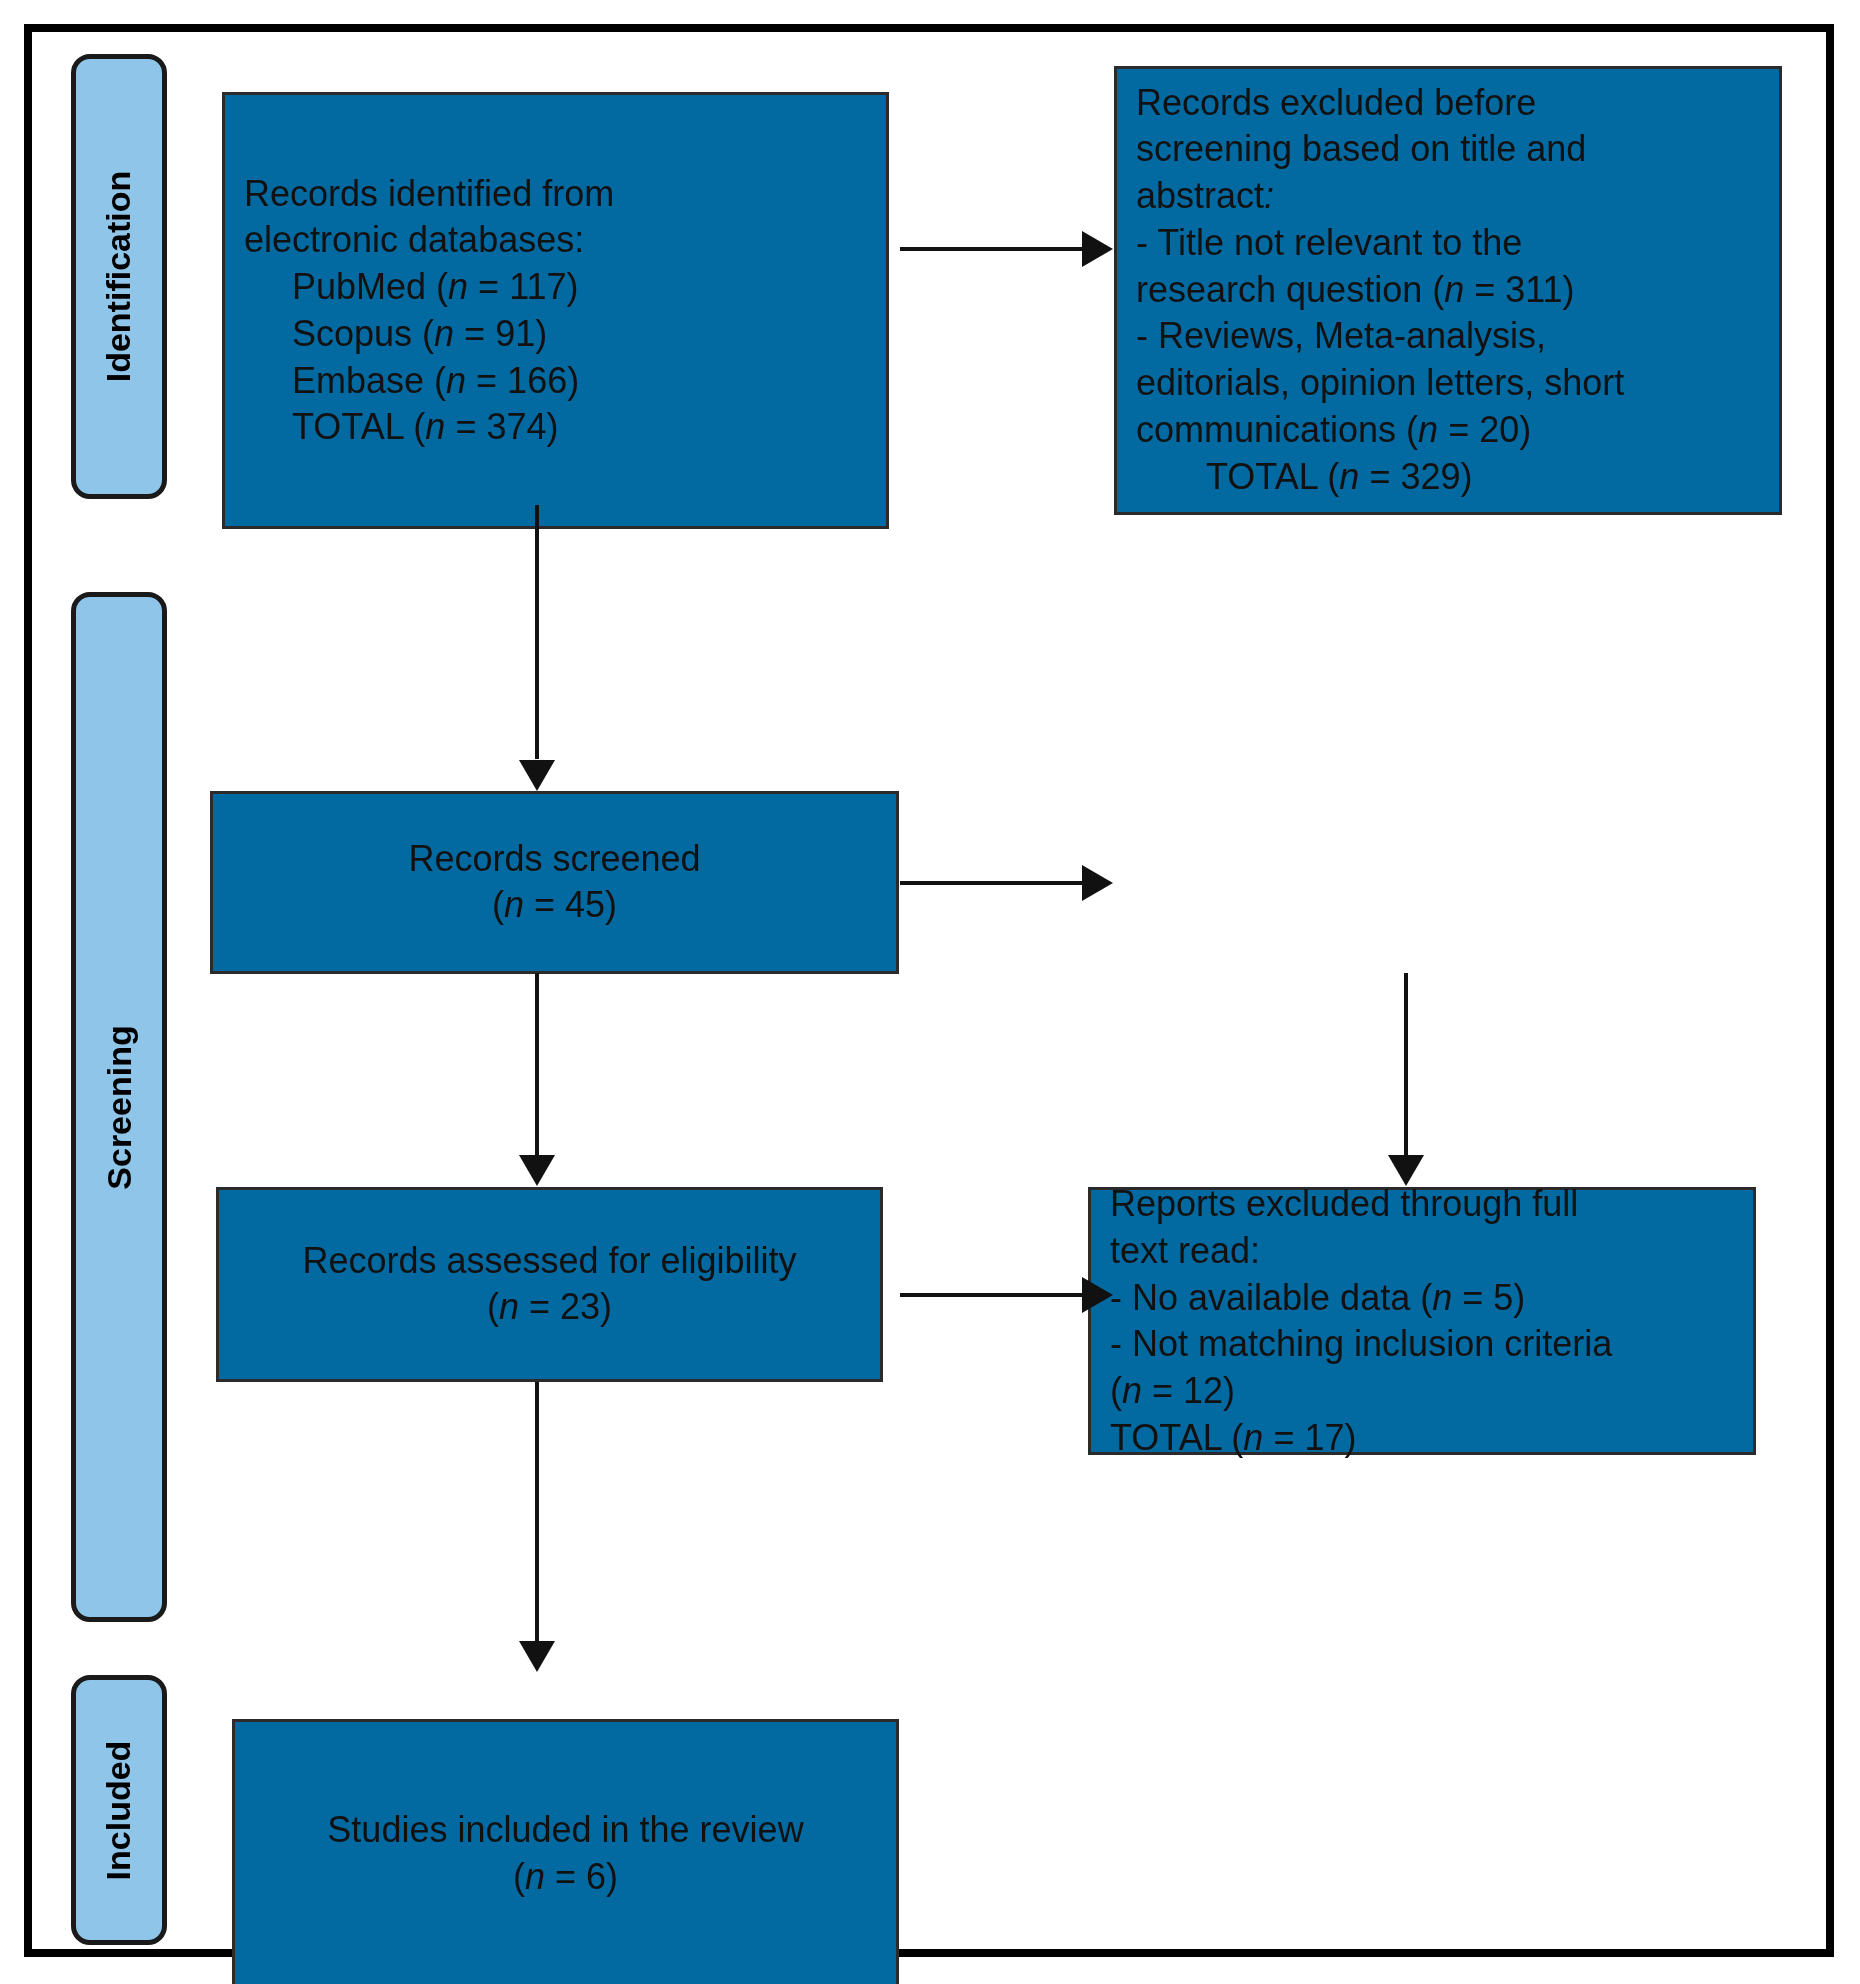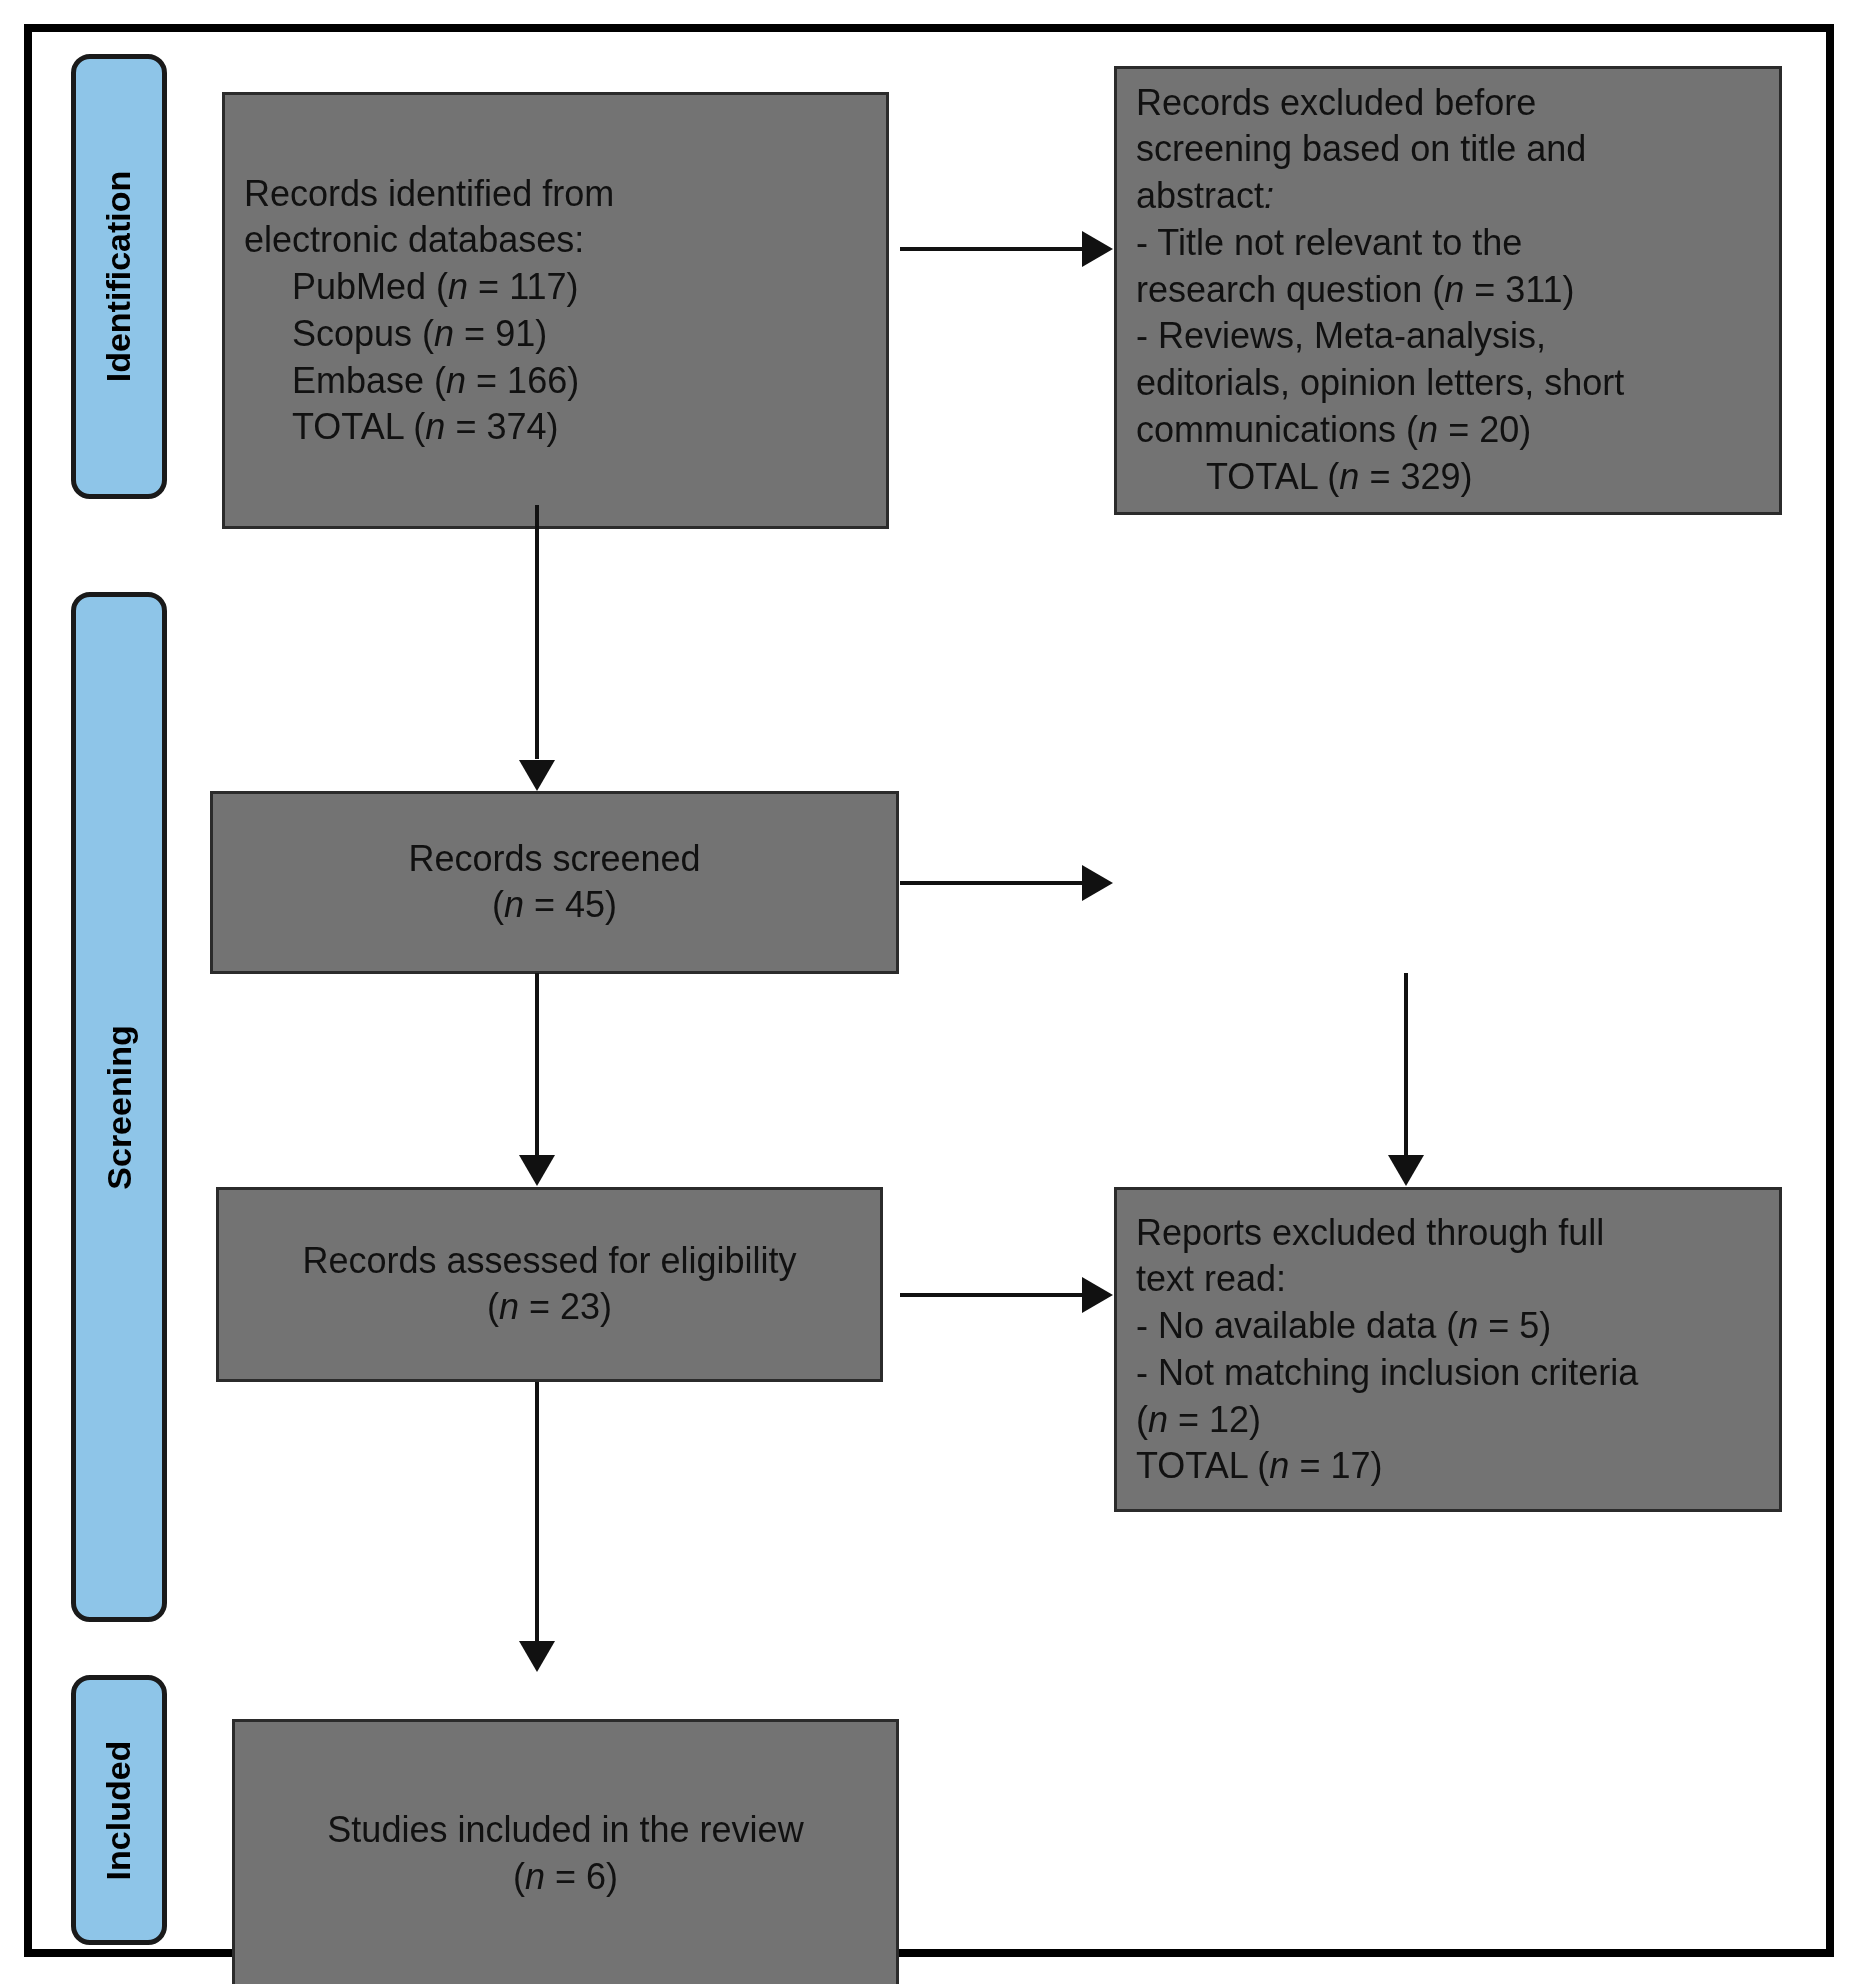--- a/index.html
+++ b/index.html
@@ -42,21 +42,21 @@
     transform: rotate(-90deg);
     white-space: nowrap;
     font-weight: bold;
     font-size: 34px;
     color: #000000;
     letter-spacing: 0px;
   }
   
   .box {
     position: absolute;
-    background: #737373;
+    background: #0369a1;
     border: 3.7px solid #2b2b2b;
     box-sizing: border-box;
     color: #111111;
   }
   .box-inner {
     position: absolute;
     left: 0; right: 0;
     top: 50%;
     transform: translateY(-50%);
     padding: 0 19px;
@@ -162,21 +162,21 @@
   <div class="vline" style="left:1404px; top:973px; height:182px;"></div>
   <div class="arrow-down" style="left:1388px; top:1155px;"></div>
 
   <div class="box" style="left:216px; top:1187px; width:667px; height:195px;">
     <div class="box-inner align-center">
       <div>Records assessed for eligibility</div>
       <div><span>(</span><span class="ital">n</span><span> = 23)</span></div>
     </div>
   </div>
 
-  <div class="box" style="left:1114px; top:1187px; width:668px; height:325px;">
+  <div class="box" style="left:1088px; top:1187px; width:668px; height:268px;">
     <div class="box-inner align-left">
       <div>Reports excluded through full</div>
       <div>text read:</div>
       <div><span>- No available data (</span><span class="ital">n</span><span> = 5)</span></div>
       <div>- Not matching inclusion criteria</div>
       <div><span>(</span><span class="ital">n</span><span> = 12)</span></div>
       <div><span>TOTAL (</span><span class="ital">n</span><span> = 17)</span></div>
     </div>
   </div>
 

